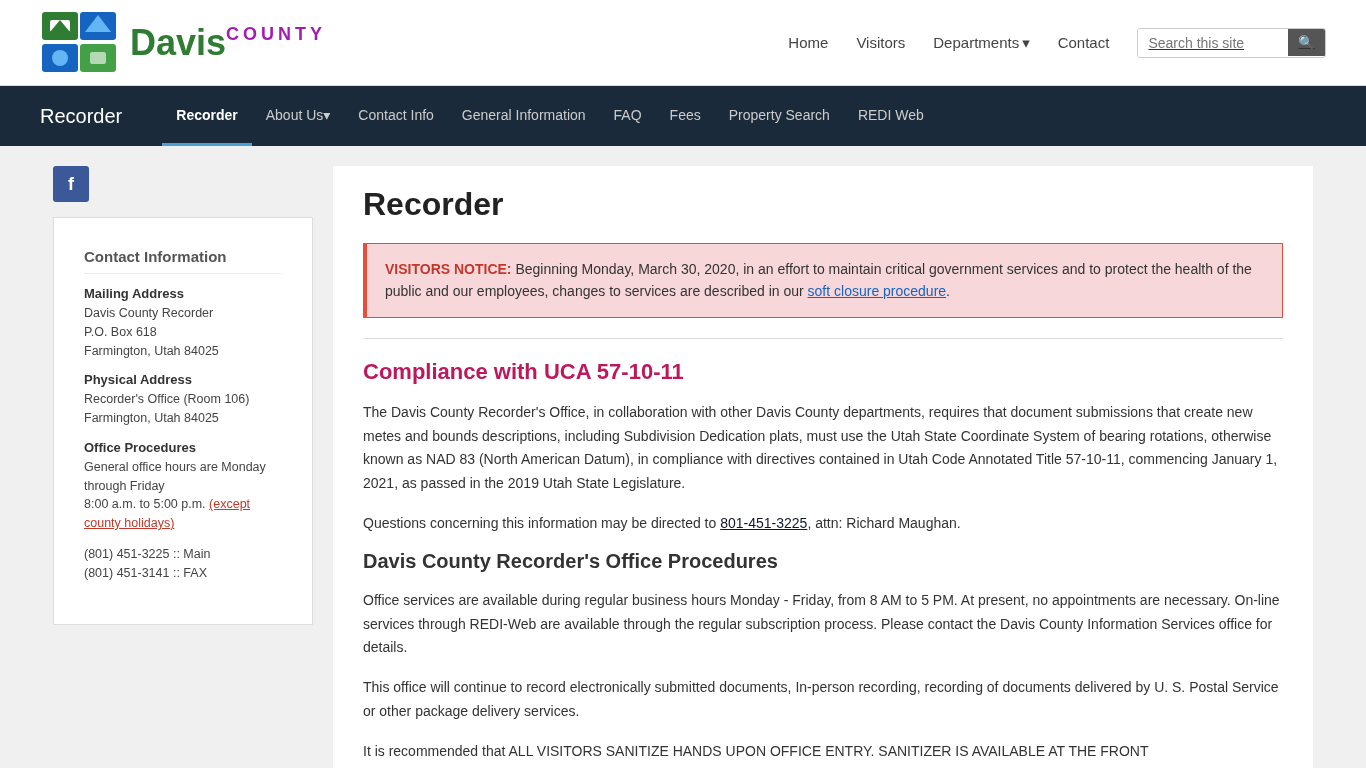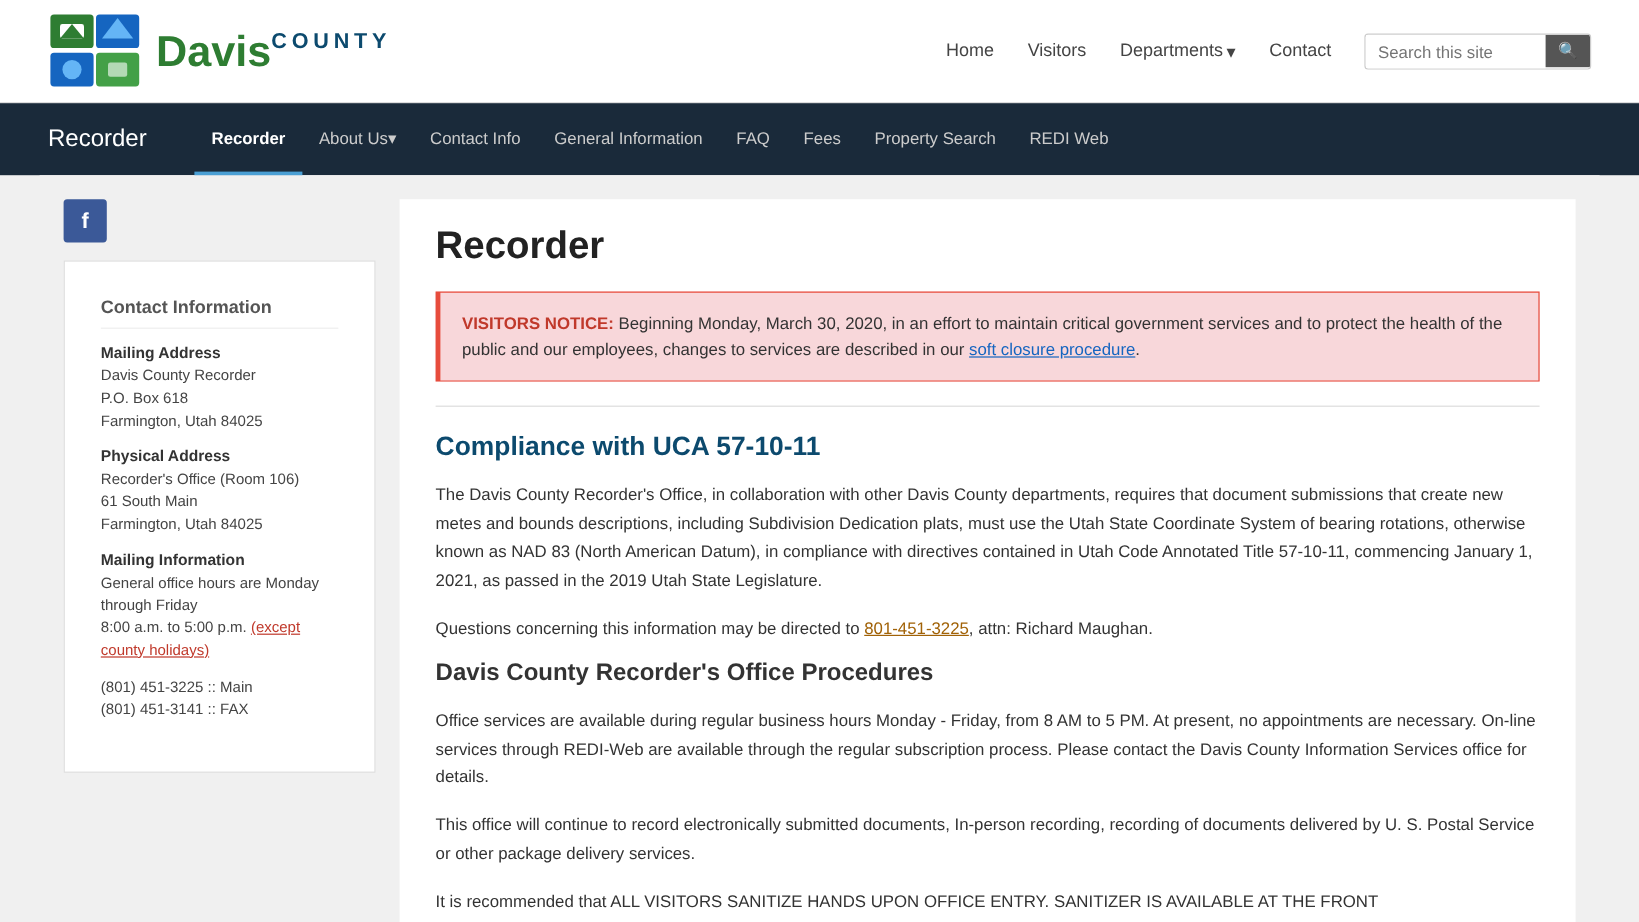--- a/index.html
+++ b/index.html
@@ -29,21 +29,21 @@
       line-height: 1;
     }
     .logo-davis {
       font-size: 36px;
       font-weight: bold;
       color: #2e7d32;
     }
     .logo-county {
       font-size: 18px;
       font-weight: bold;
-      color: #0c4a6e;
+      color: #a21caf;
       letter-spacing: 4px;
     }
     .top-nav {
       display: flex;
       align-items: center;
       gap: 28px;
     }
     .top-nav a {
       text-decoration: none;
       color: #444;
@@ -53,20 +53,21 @@
       display: flex;
       align-items: center;
       gap: 3px;
     }
     .search-box {
       display: flex;
       align-items: center;
       border: 1px solid #ccc;
       border-radius: 3px;
       overflow: hidden;
+      text-decoration: underline;
     }
     .search-box input {
       border: none;
       padding: 6px 10px;
       font-size: 14px;
       outline: none;
       width: 150px;
     }
     .search-box button {
       background: #555;
@@ -202,37 +203,37 @@
     .notice-box a {
       color: #1565c0;
     }
     hr {
       border: none;
       border-top: 1px solid #ddd;
       margin: 20px 0;
     }
     .section-heading {
       font-size: 22px;
-      color: #0c4a6e;
+      color: #be185d;
       margin-bottom: 12px;
     }
     .section-heading2 {
       font-size: 20px;
       color: #333;
       margin-bottom: 12px;
     }
     .body-text {
       font-size: 14px;
       line-height: 1.7;
       color: #333;
       margin-bottom: 14px;
       margin-top: 16px;
     }
     .body-text a {
-      color: #a16207;
+      color: #0f172a;
     }
   </style>
 </head>
 <body>
 
 <div class="top-header">
   <div class="logo-area">
 
     <svg class="logo-icon" viewBox="0 0 80 65" xmlns="http://www.w3.org/2000/svg">
       <rect x="2" y="2" width="36" height="28" rx="3" fill="#2e7d32"></rect>
@@ -291,25 +292,24 @@
       <h3>Contact Information</h3>
       <div class="contact-section">
         <strong>Mailing Address</strong>
         <p>Davis County Recorder</p>
         <p>P.O. Box 618</p>
         <p>Farmington, Utah 84025</p>
       </div>
       <div class="contact-section">
         <strong>Physical Address</strong>
         <p>Recorder's Office (Room 106)</p>
-        <p>61 South Main</p>
         <p>Farmington, Utah 84025</p>
       </div>
       <div class="contact-section">
-        <strong>Mailing Information</strong>
+        <strong>Office Procedures</strong>
         <p>General office hours are Monday through Friday</p>
         <p>
           <span>8:00 a.m. to 5:00 p.m.</span>
           <a href="#">(except county holidays)</a>
         </p>
       </div>
       <div class="contact-section">
         <p>(801) 451-3225 :: Main</p>
         <p>(801) 451-3141 :: FAX</p>
       </div>

